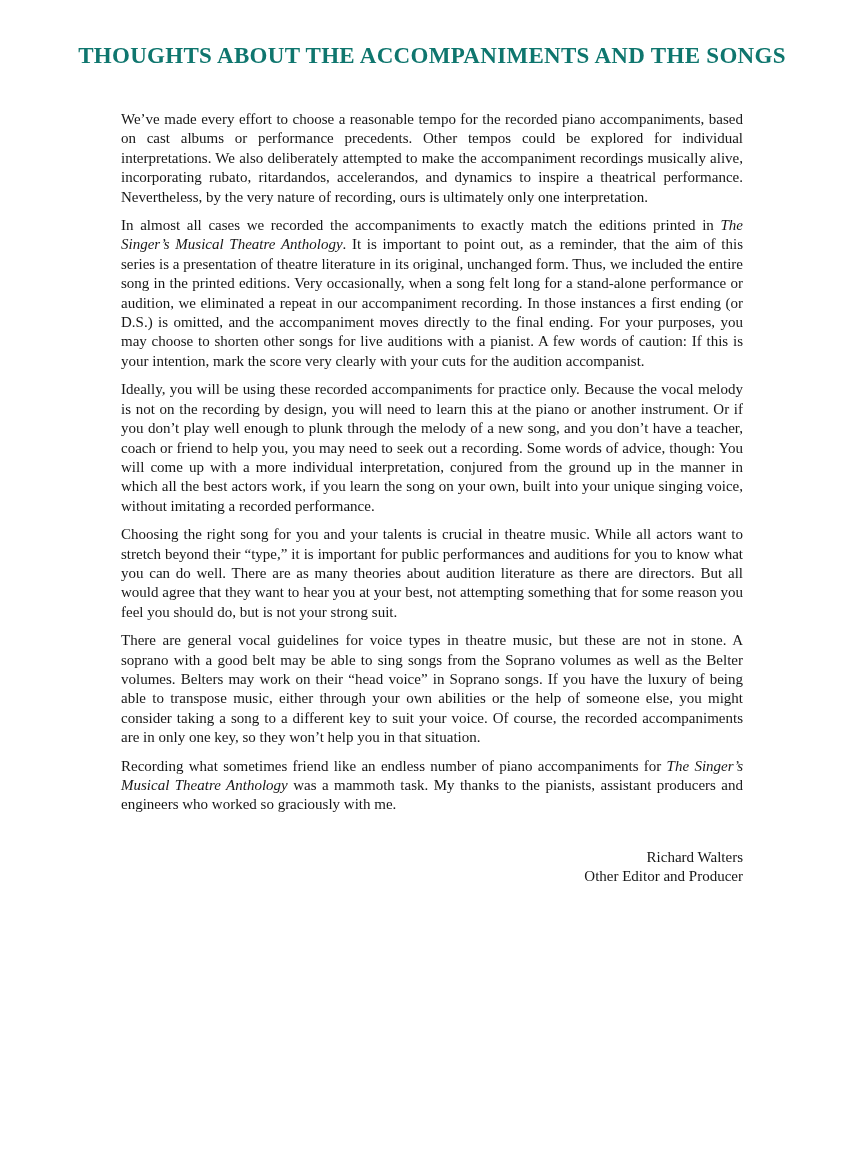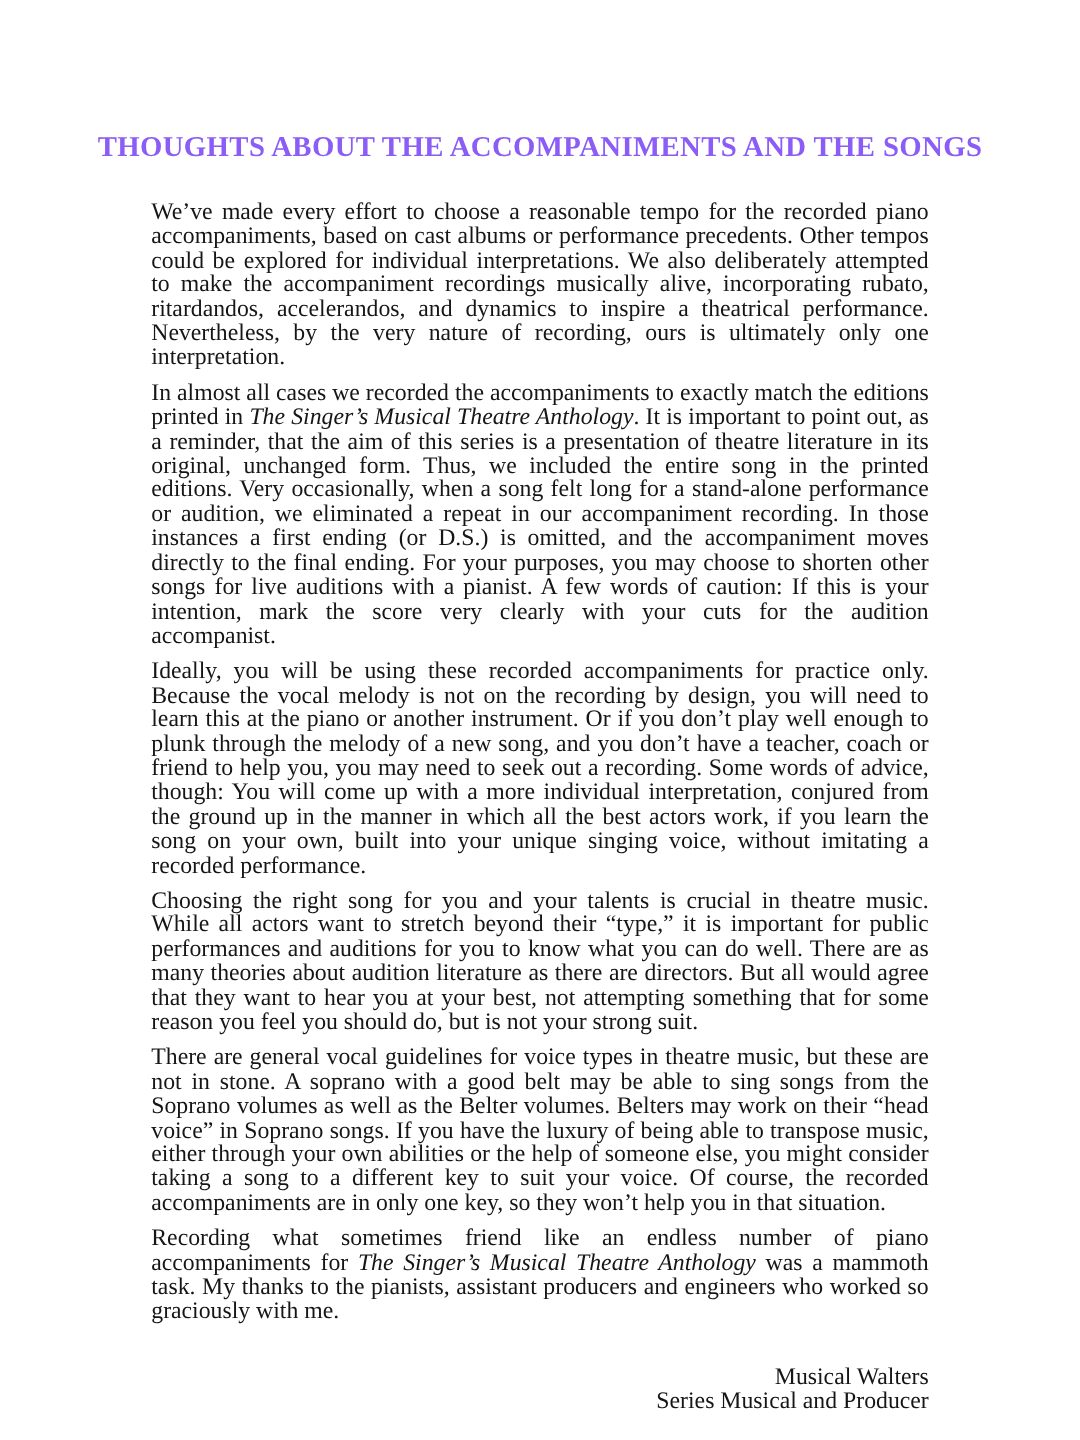--- a/index.html
+++ b/index.html
@@ -8,32 +8,32 @@
   .page {
     position: relative;
     width: 864px;
     height: 1152px;
     background: #ffffff;
     margin: 0 auto;
     overflow: hidden;
     color: #141414;
   }
   .page-title {
-    padding-top: 105px;
+    padding-top: 43px;
     text-align: center;
     font-size: 23px;
     font-weight: bold;
     letter-spacing: 0.3px;
-    color: #8b5cf6;
+    color: #0f766e;
     font-family: "Liberation Serif", serif;
   }
   .doc-body {
     width: 622px;
-    margin: 29px auto 0 auto;
-    font-size: 19px;
+    margin: 41px auto 0 auto;
+    font-size: 15px;
     line-height: 19.4px;
     text-align: justify;
     color: #161616;
   }
   .doc-body p {
     margin-bottom: 9px;
   }
   .italic { font-style: italic; }
   .signature {
     margin-top: 33px;
@@ -56,19 +56,19 @@
 
     <p><span>Ideally, you will be using these recorded accompaniments for practice only. Because the vocal melody is not on the recording by design, you will need to learn this at the piano or another instrument. Or if you don’t play well enough to plunk through the melody of a new song, and you don’t have a teacher, coach or friend to help you, you may need to seek out a recording. Some words of advice, though: You will come up with a more individual interpretation, conjured from the ground up in the manner in which all the best actors work, if you learn the song on your own, built into your unique singing voice, without imitating a recorded performance.</span></p>
 
     <p><span>Choosing the right song for you and your talents is crucial in theatre music. While all actors want to stretch beyond their “type,” it is important for public performances and auditions for you to know what you can do well. There are as many theories about audition literature as there are directors. But all would agree that they want to hear you at your best, not attempting something that for some reason you feel you should do, but is not your strong suit.</span></p>
 
     <p><span>There are general vocal guidelines for voice types in theatre music, but these are not in stone. A soprano with a good belt may be able to sing songs from the Soprano volumes as well as the Belter volumes. Belters may work on their “head voice” in Soprano songs. If you have the luxury of being able to transpose music, either through your own abilities or the help of someone else, you might consider taking a song to a different key to suit your voice. Of course, the recorded accompaniments are in only one key, so they won’t help you in that situation.</span></p>
 
     <p><span>Recording what sometimes friend like an endless number of piano accompaniments for </span><span class="italic">The Singer’s Musical Theatre Anthology</span><span> was a mammoth task. My thanks to the pianists, assistant producers and engineers who worked so graciously with me.</span></p>
 
     <div class="signature">
-      <div>Musical Walters</div>
-      <div>Series Musical and Producer</div>
+      <div>Richard Walters</div>
+      <div>Other Editor and Producer</div>
     </div>
 
   </div>
 
 </div>
 
 </body></html>

